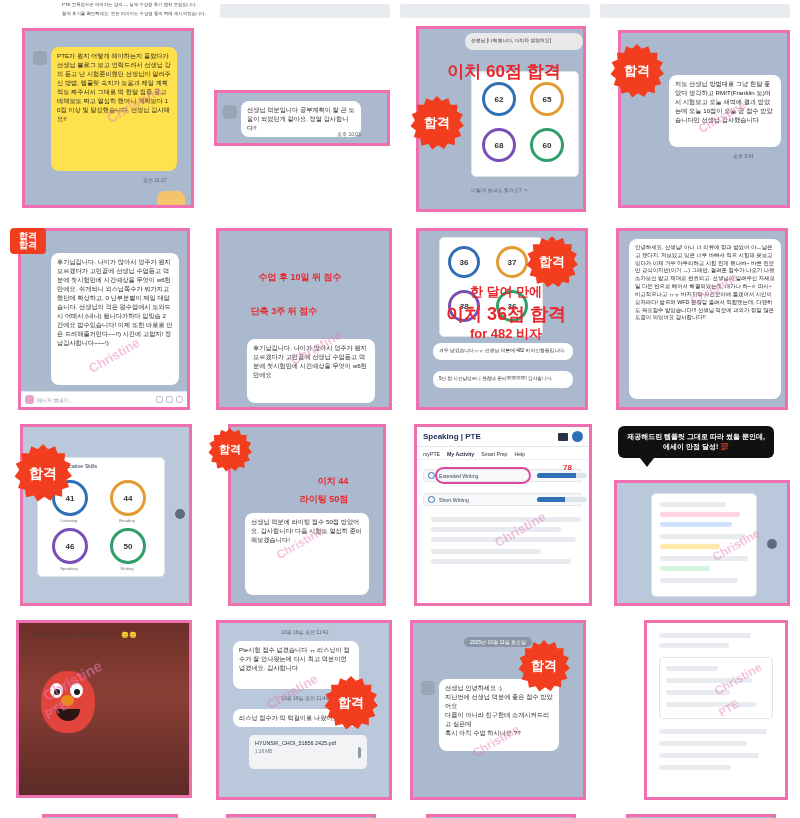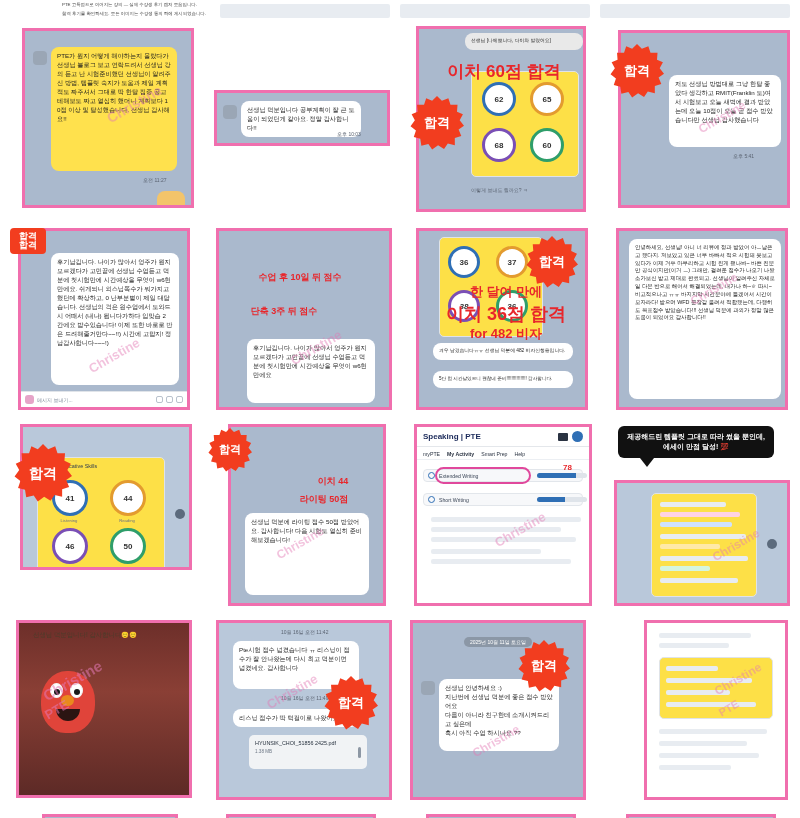--- a/index.html
+++ b/index.html
@@ -114,21 +114,21 @@
   }
   .scorelabel {
     position: absolute;
     font-size: 4.2px;
     color: #6b7280;
     text-align: center;
     width: 34px;
   }
   .card {
     position: absolute;
-    background: #fde047;
+    background: #ffffff;
     border: 1px solid #dfe3e8;
     border-radius: 5px;
   }
   .inputbar {
     position: absolute;
     left: 0; right: 0; bottom: 0;
     height: 16px;
     background: #ffffff;
     border-top: 1px solid #e0e4e9;
     display: flex;
@@ -414,21 +414,21 @@
       <div class="cell-inner">
         <div class="shot kakao" style="left:16px; top:6px; width:172px; height:182px;">
           <div class="bubble them" style="left:10px; top:8px; width:152px; height:160px; font-size:5.4px;">안녕하세요, 선생님! 아니 너 리뷰에 정과 받았어 아ㅡ남은고 했다지. 저보았고 있은 너무 바빠서 적으 시험돼 못보고 있다가 이제 겨우 마무리하고 시험 친게 됐나봐~ 바쁜 친분만 공식이지만(이거 ㅡ) 그래만, 걸려운 점수가 나오기 나왔 소가보신 받고 제대로 완료되고. 선생님이 알려주신 자체로 일 다본 반으로 해어서 해결되었는데, 내가나 하~ㅎ 따시~ 비고적으나고 ㅠㅠ 바지지막 시간분야에 들겠어서 시간이 모자라다! 받으며 WFD 문장같 올려서 적합했는데, 다행히도 목표점수 받았습니다!!! 선생님 덕분에 과외가 정말 많은 도움이 되었어요 감사합니다!!</div>
         </div>
         <div class="wm" style="left:88px; top:60px; font-size:12px;">Christine</div>
       </div>
     </div>
 
     <div class="cell">
       <div class="cell-inner">
-        <div class="shot white" style="left:20px; top:6px; width:172px; height:146px; background:#b9c8da;">
+        <div class="shot white" style="left:20px; top:6px; width:172px; height:182px; background:#b9c8da;">
           <div class="card" style="left:14px; top:30px; width:128px; height:120px;">
             <div class="tiny" style="position:absolute; left:8px; top:5px; font-size:5.4px; color:#34404f;">Communicative Skills</div>
             <div class="scorecircle" style="left:14px; top:22px; width:36px; height:36px; border-color:#2f6fb5;">41</div>
             <div class="scorelabel" style="left:14px; top:60px;">Listening</div>
             <div class="scorecircle" style="left:72px; top:22px; width:36px; height:36px; border-color:#e39b2f;">44</div>
             <div class="scorelabel" style="left:72px; top:60px;">Reading</div>
             <div class="scorecircle" style="left:14px; top:70px; width:36px; height:36px; border-color:#7a4fb5;">46</div>
             <div class="scorelabel" style="left:14px; top:108px;">Speaking</div>
             <div class="scorecircle" style="left:72px; top:70px; width:36px; height:36px; border-color:#2f9e6a;">50</div>
             <div class="scorelabel" style="left:72px; top:108px;">Writing</div>

